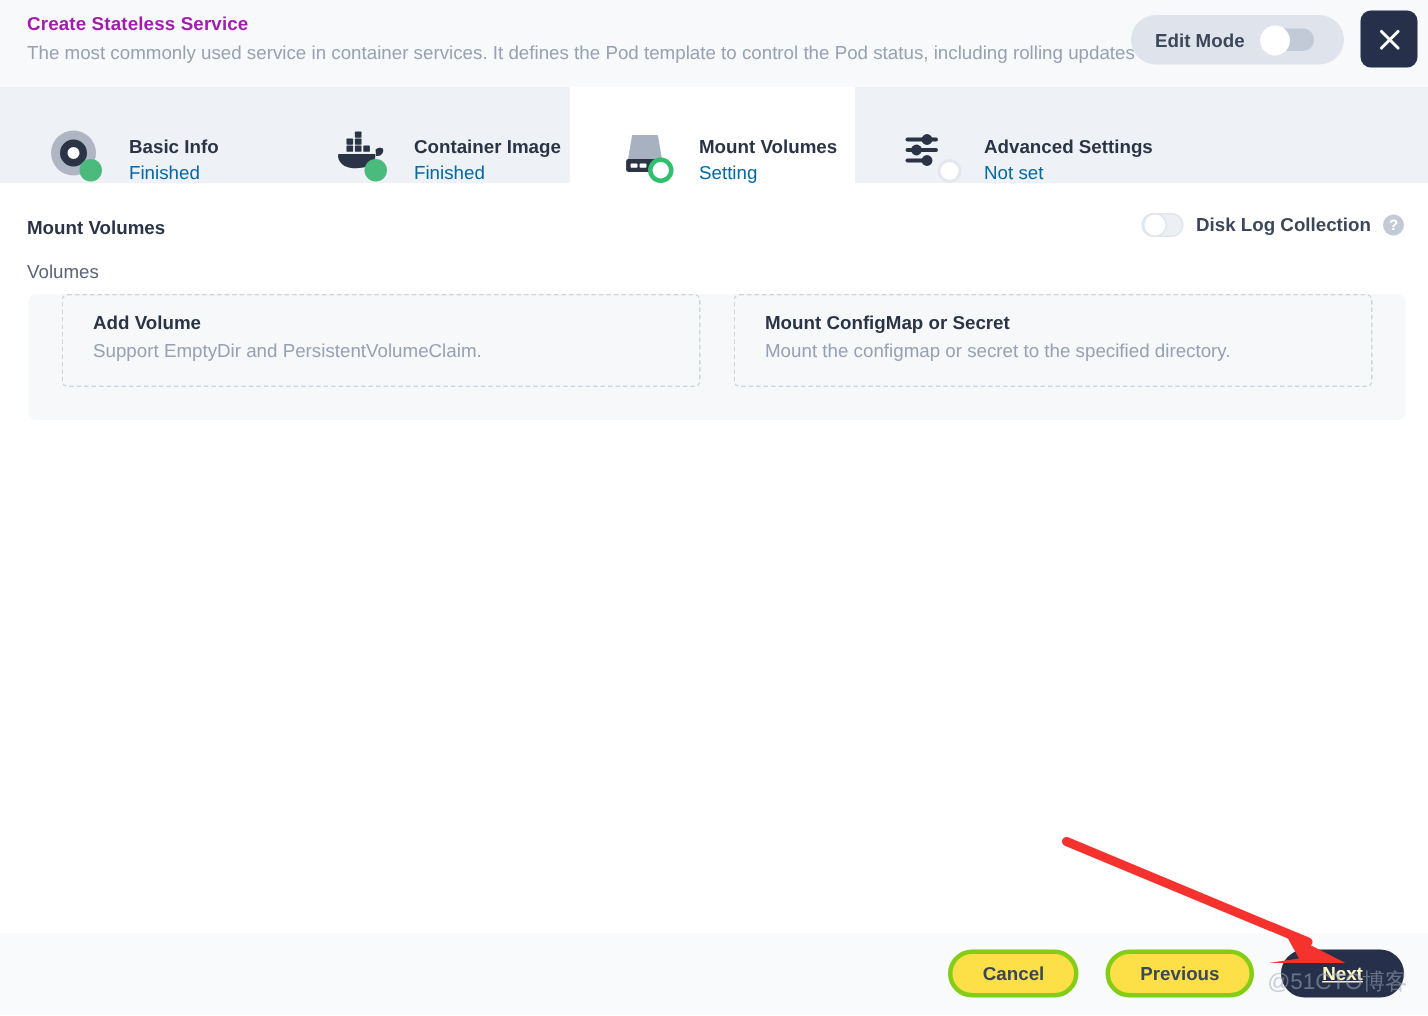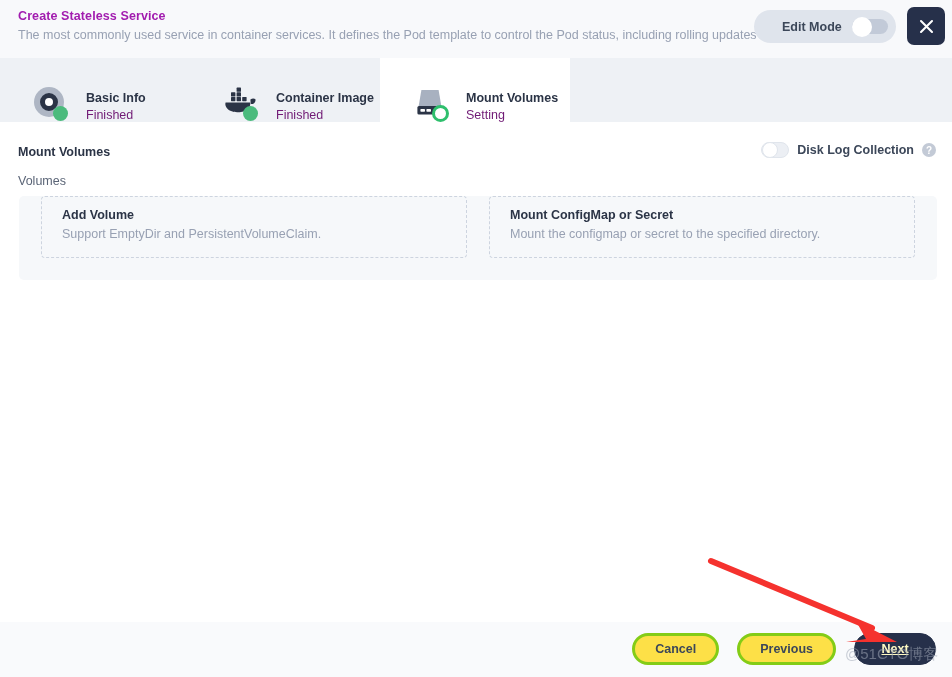--- a/index.html
+++ b/index.html
@@ -38,21 +38,20 @@
     height: 33px; width: 142px;
     background: #dfe4ec;
     border-radius: 17px;
     display: flex; align-items: center;
     padding: 0 12px 0 16px;
     gap: 10px;
   }
   .edit-mode-label {
     font-size: 12.5px; font-weight: bold; color: #3c4759;
     white-space: nowrap;
-    margin-left: 12px;
   }
   .mini-switch {
     width: 36px; height: 15px;
     background: #c2cad8;
     border-radius: 8px;
     position: relative; flex: none;
   }
   .mini-switch::after {
     content: ""; position: absolute;
     left: 0px; top: -2.5px;
@@ -87,21 +86,21 @@
   .tab.active { background: #ffffff; }
   .tab-icon {
     width: 40px; height: 38px;
     position: relative; flex: none;
   }
   .tab-text { display: flex; flex-direction: column; gap: 3px; }
   .tab-name {
     font-size: 12.5px; font-weight: bold; color: #2b3446;
     white-space: nowrap;
   }
-  .tab-status { font-size: 12.5px; color: #701a75; white-space: nowrap; }
+  .tab-status { font-size: 12.5px; color: #0369a1; white-space: nowrap; }
 
   
   .ic-disc {
     position: absolute; left: 2px; top: 3px;
     width: 30px; height: 30px;
     border-radius: 50%; background: #aeb6c4;
   }
   .ic-disc::after {
     content: ""; position: absolute;
     left: 6px; top: 6px; width: 18px; height: 18px;
@@ -298,20 +297,41 @@
           <rect x="14.4" y="23" width="4.6" height="2.8" rx=".7" fill="#ffffff"></rect>
         </svg>
         <span class="ring-green"></span>
       </div>
       <div class="tab-text">
         <span class="tab-name">Mount Volumes</span>
         <span class="tab-status">Setting</span>
       </div>
     </div>
 
+    <div class="tab">
+      <div class="tab-icon">
+        <svg class="ic-svg" width="40" height="32" viewBox="0 0 40 32">
+          <g stroke="#2b3446" stroke-width="2.6" stroke-linecap="round">
+            <line x1="3" y1="7" x2="13" y2="7"></line>
+            <line x1="19" y1="7" x2="22" y2="7"></line>
+            <line x1="3" y1="14" x2="6" y2="14"></line>
+            <line x1="12" y1="14" x2="22" y2="14"></line>
+            <line x1="3" y1="21" x2="13" y2="21"></line>
+          </g>
+          <circle cx="16" cy="7" r="3.6" fill="#2b3446"></circle>
+          <circle cx="9" cy="14" r="3.6" fill="#2b3446"></circle>
+          <circle cx="16" cy="21" r="3.6" fill="#2b3446"></circle>
+        </svg>
+        <span class="ring-white"></span>
+      </div>
+      <div class="tab-text">
+        <span class="tab-name">Advanced Settings</span>
+        <span class="tab-status">Not set</span>
+      </div>
+    </div>
 
   </div>
 
   <div class="main">
     <div class="section-title">Mount Volumes</div>
     <div class="volumes-label">Volumes</div>
 
     <div class="disk-log">
       <span class="switch"></span>
       <span class="disk-log-label">Disk Log Collection</span>

